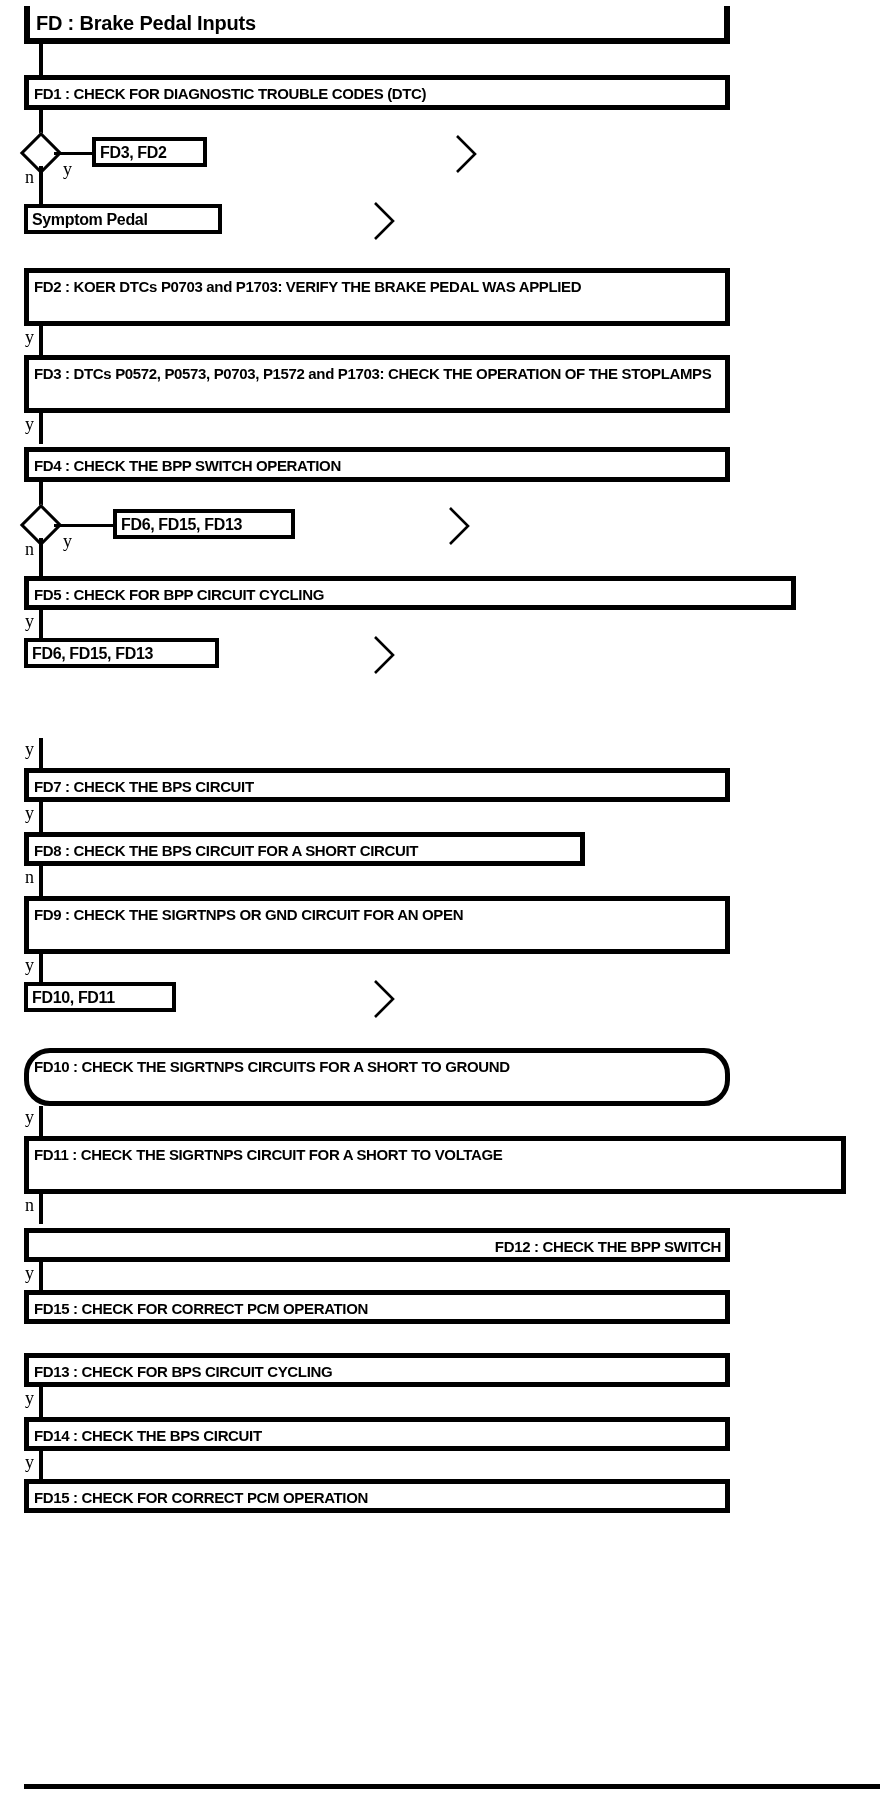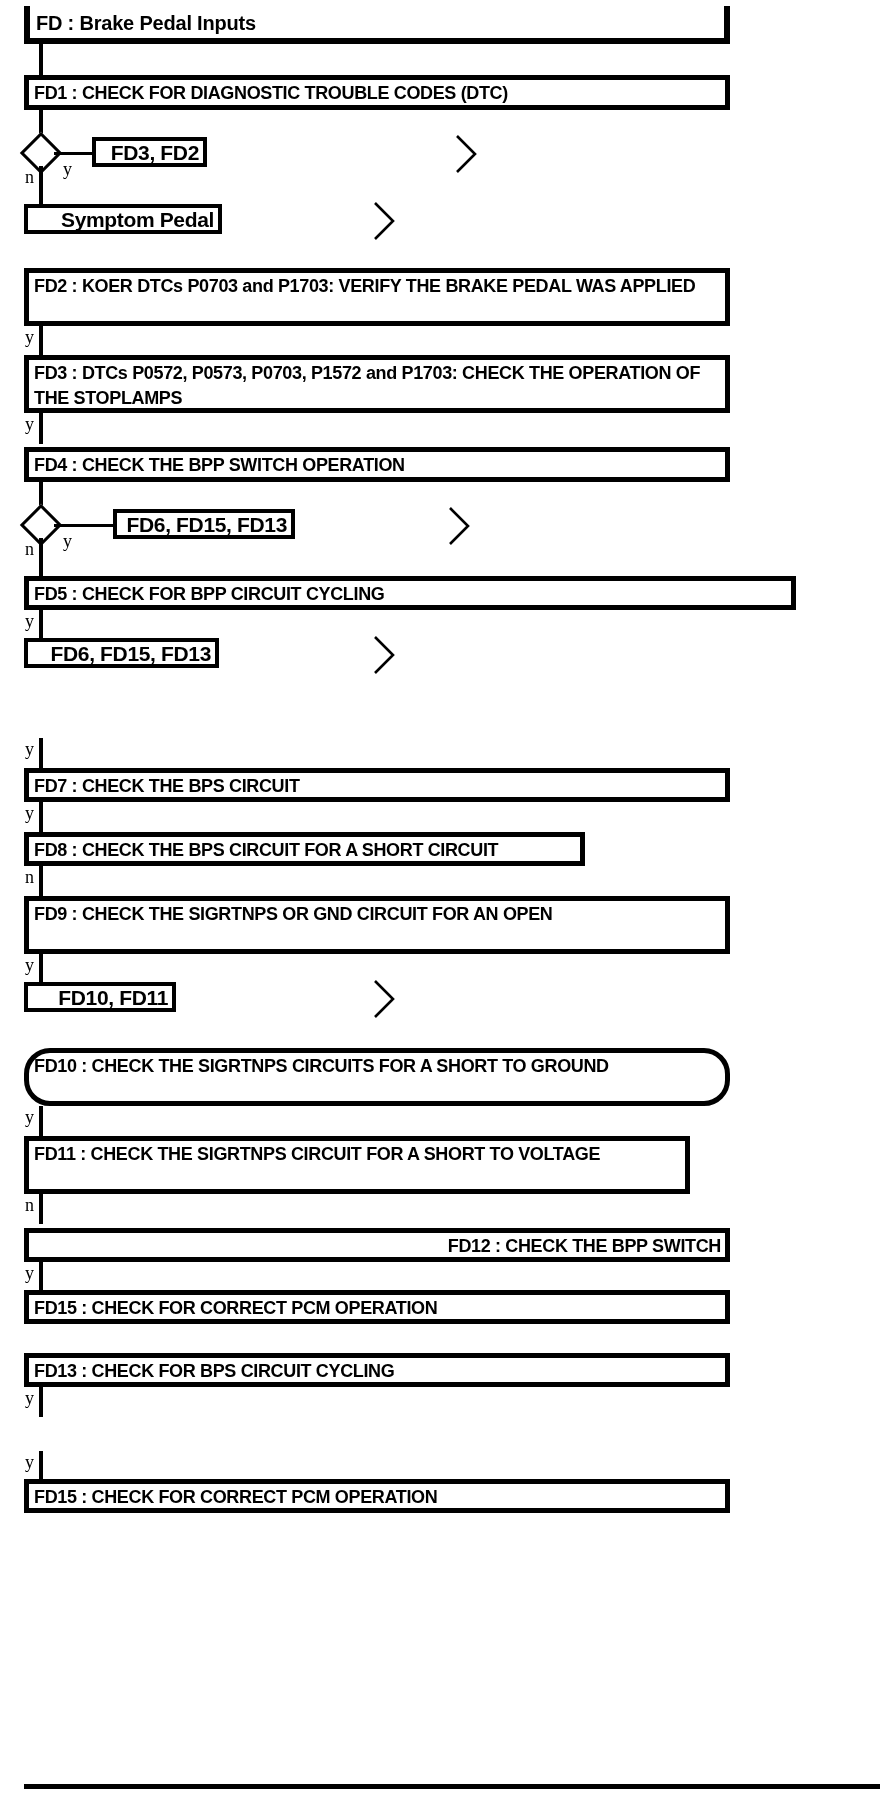--- a/index.html
+++ b/index.html
@@ -36,42 +36,41 @@
     letter-spacing:-0.2px;
     white-space:nowrap;
   }
 
   
   .step{
     border:5px solid #000;
     background:#fff;
   }
   .step .txt{
-    font-size:18px;
+    font-size:15px;
     font-weight:bold;
     line-height:25px;
     padding:1px 4px 0 5px;
     color:#000;
     letter-spacing:-0.35px;
   }
 
   
   .ref{
     border:4px solid #000;
     background:#fff;
   }
   .ref .txt{
-    font-size:21px;
+    font-size:16px;
     font-weight:bold;
     line-height:24px;
     padding:0 4px 0 4px;
     color:#000;
     letter-spacing:-0.35px;
     white-space:nowrap;
-    text-align:right;
   }
 
   
   .vline{position:absolute;background:#000;width:4px;}
   .hline{position:absolute;background:#000;height:3px;}
   .rule{position:absolute;background:#000;height:5px;}
 
   
   .blabel{
     position:absolute;
@@ -210,21 +209,21 @@
         <path d="M5 3 L23 21 L5 39" fill="none" stroke="#000" stroke-width="2.6"></path>
       </svg>
   </span>
 
   <div class="node step" style="left:24px;top:1048px;width:706px;height:58px;border-radius:26px;">
     <div class="txt">FD10 : CHECK THE SIGRTNPS CIRCUITS FOR A SHORT TO GROUND</div>
   </div>
   <div class="vline" style="left:39px;top:1106px;height:30px;"></div>
   <div class="blabel" style="left:25px;top:1108px;">y</div>
 
-  <div class="node step" style="left:24px;top:1136px;width:666px;height:58px;">
+  <div class="node step" style="left:24px;top:1136px;width:822px;height:58px;">
     <div class="txt">FD11 : CHECK THE SIGRTNPS CIRCUIT FOR A SHORT TO VOLTAGE</div>
   </div>
   <div class="vline" style="left:39px;top:1194px;height:30px;"></div>
   <div class="blabel" style="left:25px;top:1196px;">n</div>
 
   <div class="node step" style="left:24px;top:1228px;width:706px;height:34px;text-align:right;">
     <div class="txt">FD12 : CHECK THE BPP SWITCH</div>
   </div>
   <div class="vline" style="left:39px;top:1262px;height:28px;"></div>
   <div class="blabel" style="left:25px;top:1264px;">y</div>
@@ -232,20 +231,23 @@
   <div class="node step" style="left:24px;top:1290px;width:706px;height:34px;">
     <div class="txt">FD15 : CHECK FOR CORRECT PCM OPERATION</div>
   </div>
 
   <div class="node step" style="left:24px;top:1353px;width:706px;height:34px;">
     <div class="txt">FD13 : CHECK FOR BPS CIRCUIT CYCLING</div>
   </div>
   <div class="vline" style="left:39px;top:1387px;height:30px;"></div>
   <div class="blabel" style="left:25px;top:1389px;">y</div>
 
+  <div class="node step" style="left:24px;top:1417px;width:706px;height:34px;">
+    <div class="txt">FD14 : CHECK THE BPS CIRCUIT</div>
+  </div>
   <div class="vline" style="left:39px;top:1451px;height:28px;"></div>
   <div class="blabel" style="left:25px;top:1453px;">y</div>
 
   <div class="node step" style="left:24px;top:1479px;width:706px;height:34px;">
     <div class="txt">FD15 : CHECK FOR CORRECT PCM OPERATION</div>
   </div>
 
   <div class="rule" style="left:24px;top:1784px;width:856px;"></div>
 
 </div>

